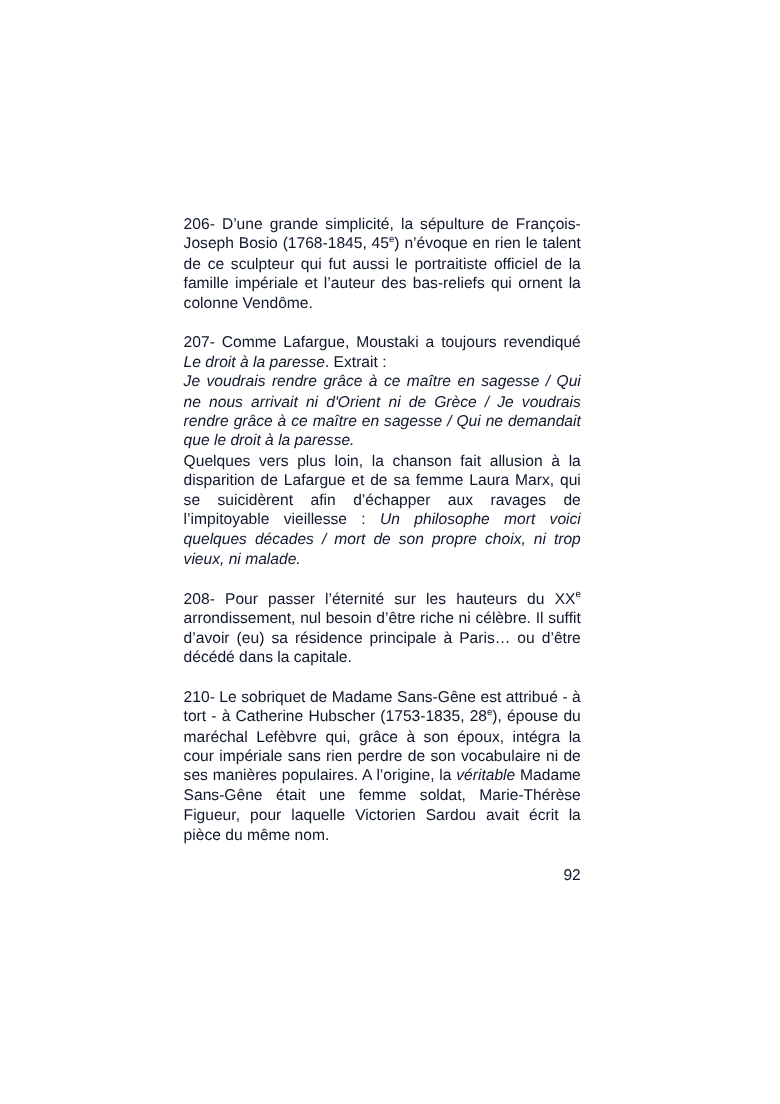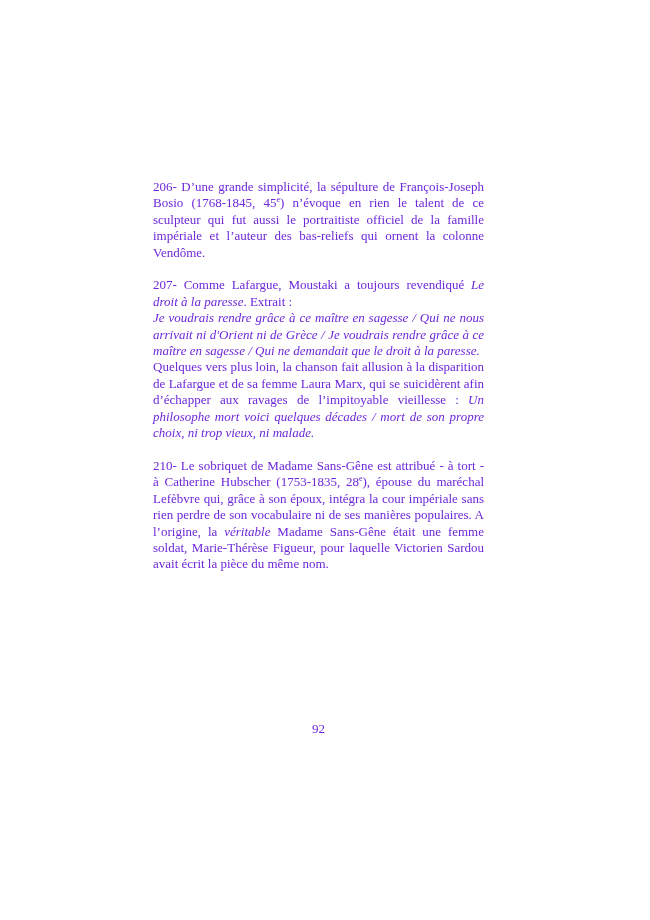--- a/index.html
+++ b/index.html
@@ -6,22 +6,22 @@
     margin: 0;
     padding: 0;
     background: #ffffff;
   }
   .page {
     position: relative;
     width: 650px;
     height: 920px;
     background: #ffffff;
     overflow: hidden;
-    font-family: Liberation Serif, serif;
-    color: #6d28d9;
+    font-family: Liberation Sans, sans-serif;
+    color: #0f172a;
   }
   .text-block {
     position: absolute;
     left: 153px;
     top: 179px;
     width: 331px;
     font-size: 13px;
     line-height: 16.4px;
   }
   .entry {
@@ -33,28 +33,29 @@
   .entry sup {
     font-size: 8px;
     line-height: 0;
     vertical-align: super;
   }
   .page-number {
     position: absolute;
     left: 153px;
     top: 721px;
     width: 331px;
-    text-align: center;
+    text-align: right;
     font-size: 13px;
     line-height: 16.4px;
   }
 </style>
 </head>
 <body>
 
 <div class="page">
   <div class="text-block">
       <p class="entry"><span>206- D’une grande simplicité, la sépulture de François-Joseph Bosio (1768-1845, 45</span><sup>e</sup><span>) n’évoque en rien le talent de ce sculpteur qui fut aussi le portraitiste officiel de la famille impériale et l’auteur des bas-reliefs qui ornent la colonne Vendôme.</span></p>
       <p class="entry"><span>207- Comme Lafargue, Moustaki a toujours revendiqué </span><span style="font-style: italic;">Le droit à la paresse</span><span>. Extrait :</span><br><span style="font-style: italic;">Je voudrais rendre grâce à ce maître en sagesse / Qui ne nous arrivait ni d'Orient ni de Grèce / Je voudrais rendre grâce à ce maître en sagesse / Qui ne demandait que le droit à la paresse.</span><br><span>Quelques vers plus loin, la chanson fait allusion à la disparition de Lafargue et de sa femme Laura Marx, qui se suicidèrent afin d’échapper aux ravages de l’impitoyable vieillesse : </span><span style="font-style: italic;">Un philosophe mort voici quelques décades / mort de son propre choix, ni trop vieux, ni malade.</span></p>
+      <p class="entry"><span>208- Pour passer l’éternité sur les hauteurs du XX</span><sup>e</sup><span> arrondissement, nul besoin d’être riche ni célèbre. Il suffit d’avoir (eu) sa résidence principale à Paris… ou d’être décédé dans la capitale.</span></p>
       <p class="entry"><span>210- Le sobriquet de Madame Sans-Gêne est attribué - à tort - à Catherine Hubscher (1753-1835, 28</span><sup>e</sup><span>), épouse du maréchal Lefèbvre qui, grâce à son époux, intégra la cour impériale sans rien perdre de son vocabulaire ni de ses manières populaires. A l’origine, la </span><span style="font-style: italic;">véritable</span><span> Madame Sans-Gêne était une femme soldat, Marie-Thérèse Figueur, pour laquelle Victorien Sardou avait écrit la pièce du même nom.</span></p>
     </div>
   <div class="page-number">92</div>
 </div>
 
 </body></html>

